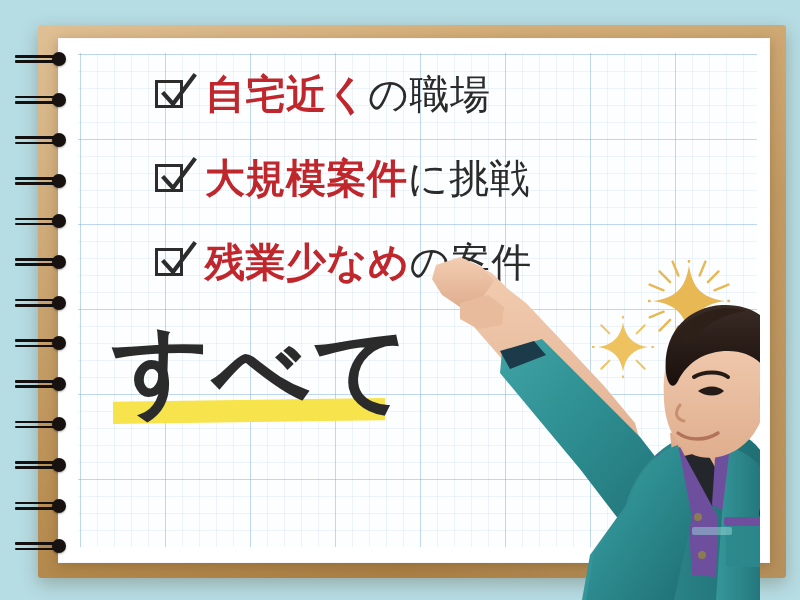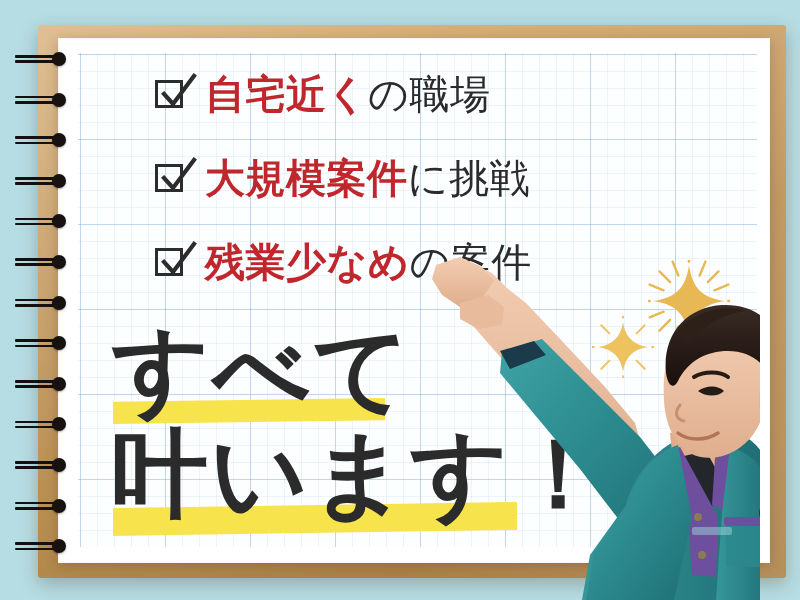--- a/index.html
+++ b/index.html
@@ -217,24 +217,20 @@
       </span>
       <span class="cl-text"><span class="hl">残業少なめ</span><span class="pl">の案件</span></span>
     </div>
 
   </div>
 
   <div class="headline">
     <div class="hl-line">
       <span class="hl-bar" id="bar-1"></span>
       <span class="hl-word">すべて</span>
-    </div>
-    <div class="hl-line">
-      <span class="hl-bar" id="bar-2"></span>
-      <span class="hl-word">叶います！</span>
     </div>
   </div>
 
   <svg class="sparkle" style="left:648px;top:260px;" width="82" height="82" viewBox="0 0 100 100">
     <path d="M50 6 C54 34 66 46 94 50 C66 54 54 66 50 94 C46 66 34 54 6 50 C34 46 46 34 50 6 Z" fill="#e8b855"></path>
     <g stroke="#e8b855" stroke-width="3" stroke-linecap="round" fill="none">
       <line x1="50" y1="-16" x2="50" y2="2"></line>
       <line x1="50" y1="98" x2="50" y2="116"></line>
       <line x1="-16" y1="50" x2="2" y2="50"></line>
       <line x1="98" y1="50" x2="116" y2="50"></line>

